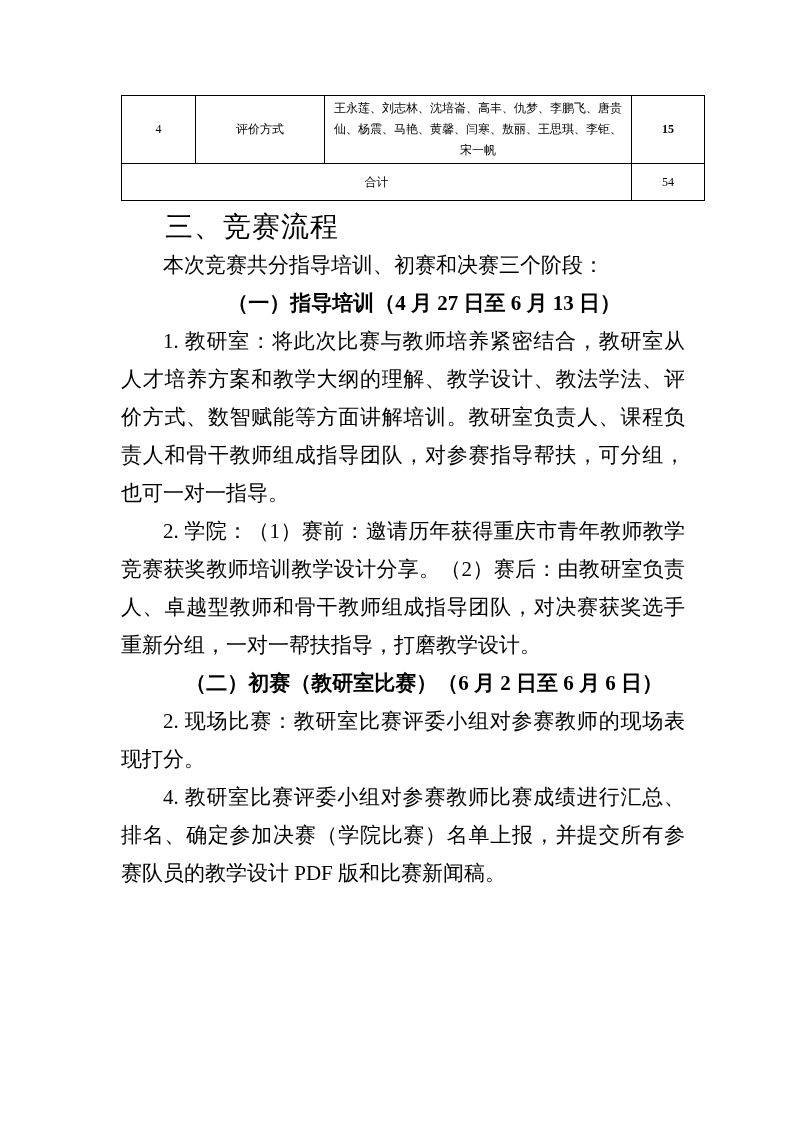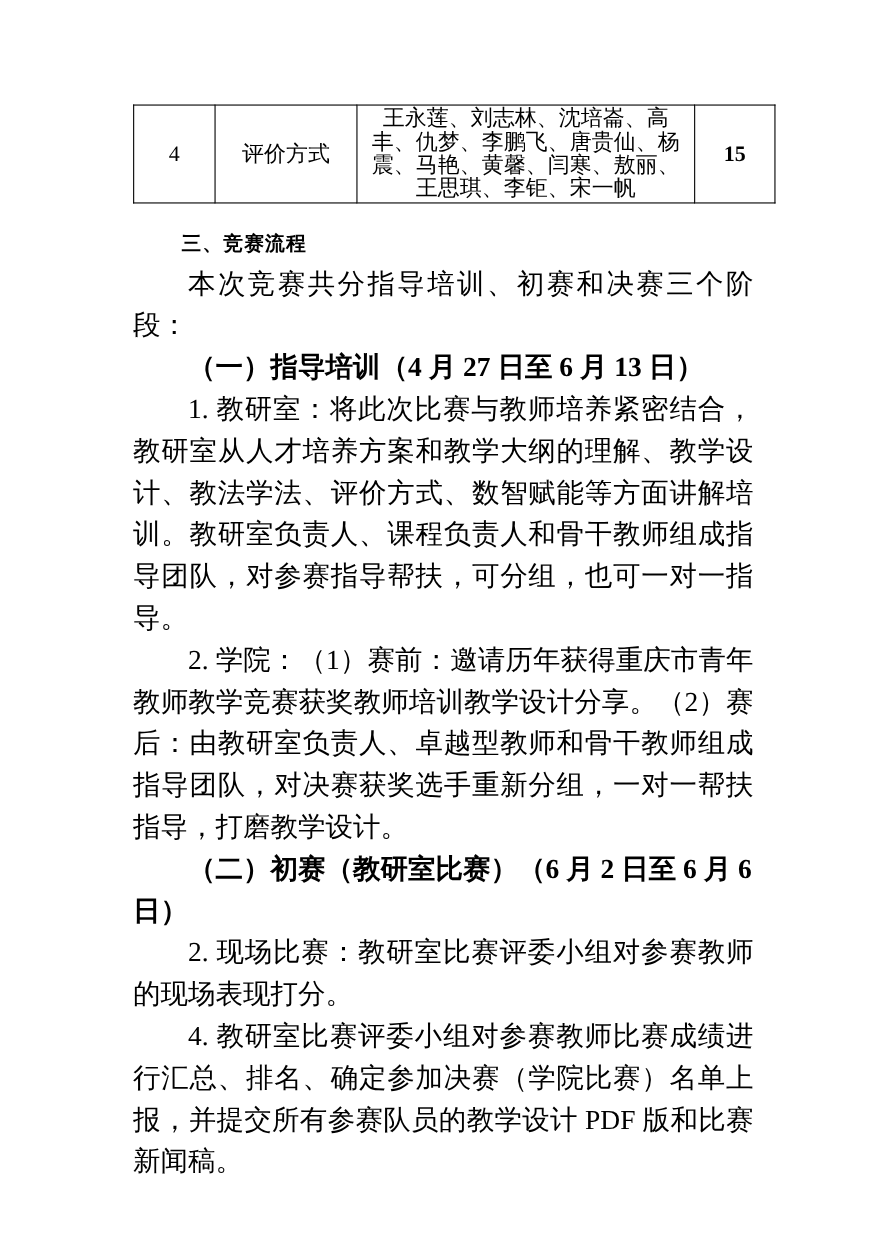--- a/index.html
+++ b/index.html
@@ -26,70 +26,74 @@
   table.doc-table {
     border-collapse: collapse;
     table-layout: fixed;
     width: 548px;
     color: #000000;
   }
   table.doc-table td {
     border: 1px solid #000000;
     text-align: center;
     vertical-align: middle;
-    font-size: 20px;
+    font-size: 12px;
     line-height: 21px;
     padding: 2px 4px;
     font-family: "Liberation Serif", serif;
   }
   td.col-index  { width: 65px; }
   td.col-dept   { width: 120px; }
   td.col-names  { width: 298px; }
   td.col-count  { width: 64px; font-weight: bold; }
   tr.row-main   { height: 63px; }
   tr.row-total  { height: 37px; }
   
   .heading {
-    margin: 17px 0 0 0;
+    margin: 7px 0 0 0;
     padding: 0 0 0 44px;
     font-family: "Liberation Sans", sans-serif;
-    font-weight: bold;
-    font-size: 18px;
+    font-weight: normal;
+    font-size: 28px;
     line-height: 38px;
     letter-spacing: 1px;
   }
   
   .para {
     margin: 0;
-    font-size: 25px;
+    font-size: 21px;
     line-height: 38px;
     text-indent: 2em;
     text-align: justify;
     text-justify: inter-ideograph;
     font-family: "Liberation Serif", serif;
   }
   .para.sub {
     font-weight: bold;
-    text-align: left;
+    text-align: center;
     font-family: Liberation Serif, serif;
   }
 </style>
 </head>
 <body>
 
 <div class="page">
   <div class="content">
 
     <table class="doc-table">
       <tbody>
         <tr class="row-main">
           <td class="col-index">4</td>
           <td class="col-dept">评价方式</td>
           <td class="col-names">王永莲、刘志林、沈培崙、高丰、仇梦、李鹏飞、唐贵仙、杨震、马艳、黄馨、闫寒、敖丽、王思琪、李钜、宋一帆</td>
           <td class="col-count">15</td>
+        </tr>
+        <tr class="row-total">
+          <td colspan="3">合计</td>
+          <td>54</td>
         </tr>
       </tbody>
     </table>
 
     <h2 class="heading">三、竞赛流程</h2>
 
     <p class="para">本次竞赛共分指导培训、初赛和决赛三个阶段：</p>
     <p class="para sub">（一）指导培训（4 月 27 日至 6 月 13 日）</p>
     <p class="para">1. 教研室：将此次比赛与教师培养紧密结合，教研室从人才培养方案和教学大纲的理解、教学设计、教法学法、评价方式、数智赋能等方面讲解培训。教研室负责人、课程负责人和骨干教师组成指导团队，对参赛指导帮扶，可分组，也可一对一指导。</p>
     <p class="para">2. 学院：（1）赛前：邀请历年获得重庆市青年教师教学竞赛获奖教师培训教学设计分享。（2）赛后：由教研室负责人、卓越型教师和骨干教师组成指导团队，对决赛获奖选手重新分组，一对一帮扶指导，打磨教学设计。</p>

